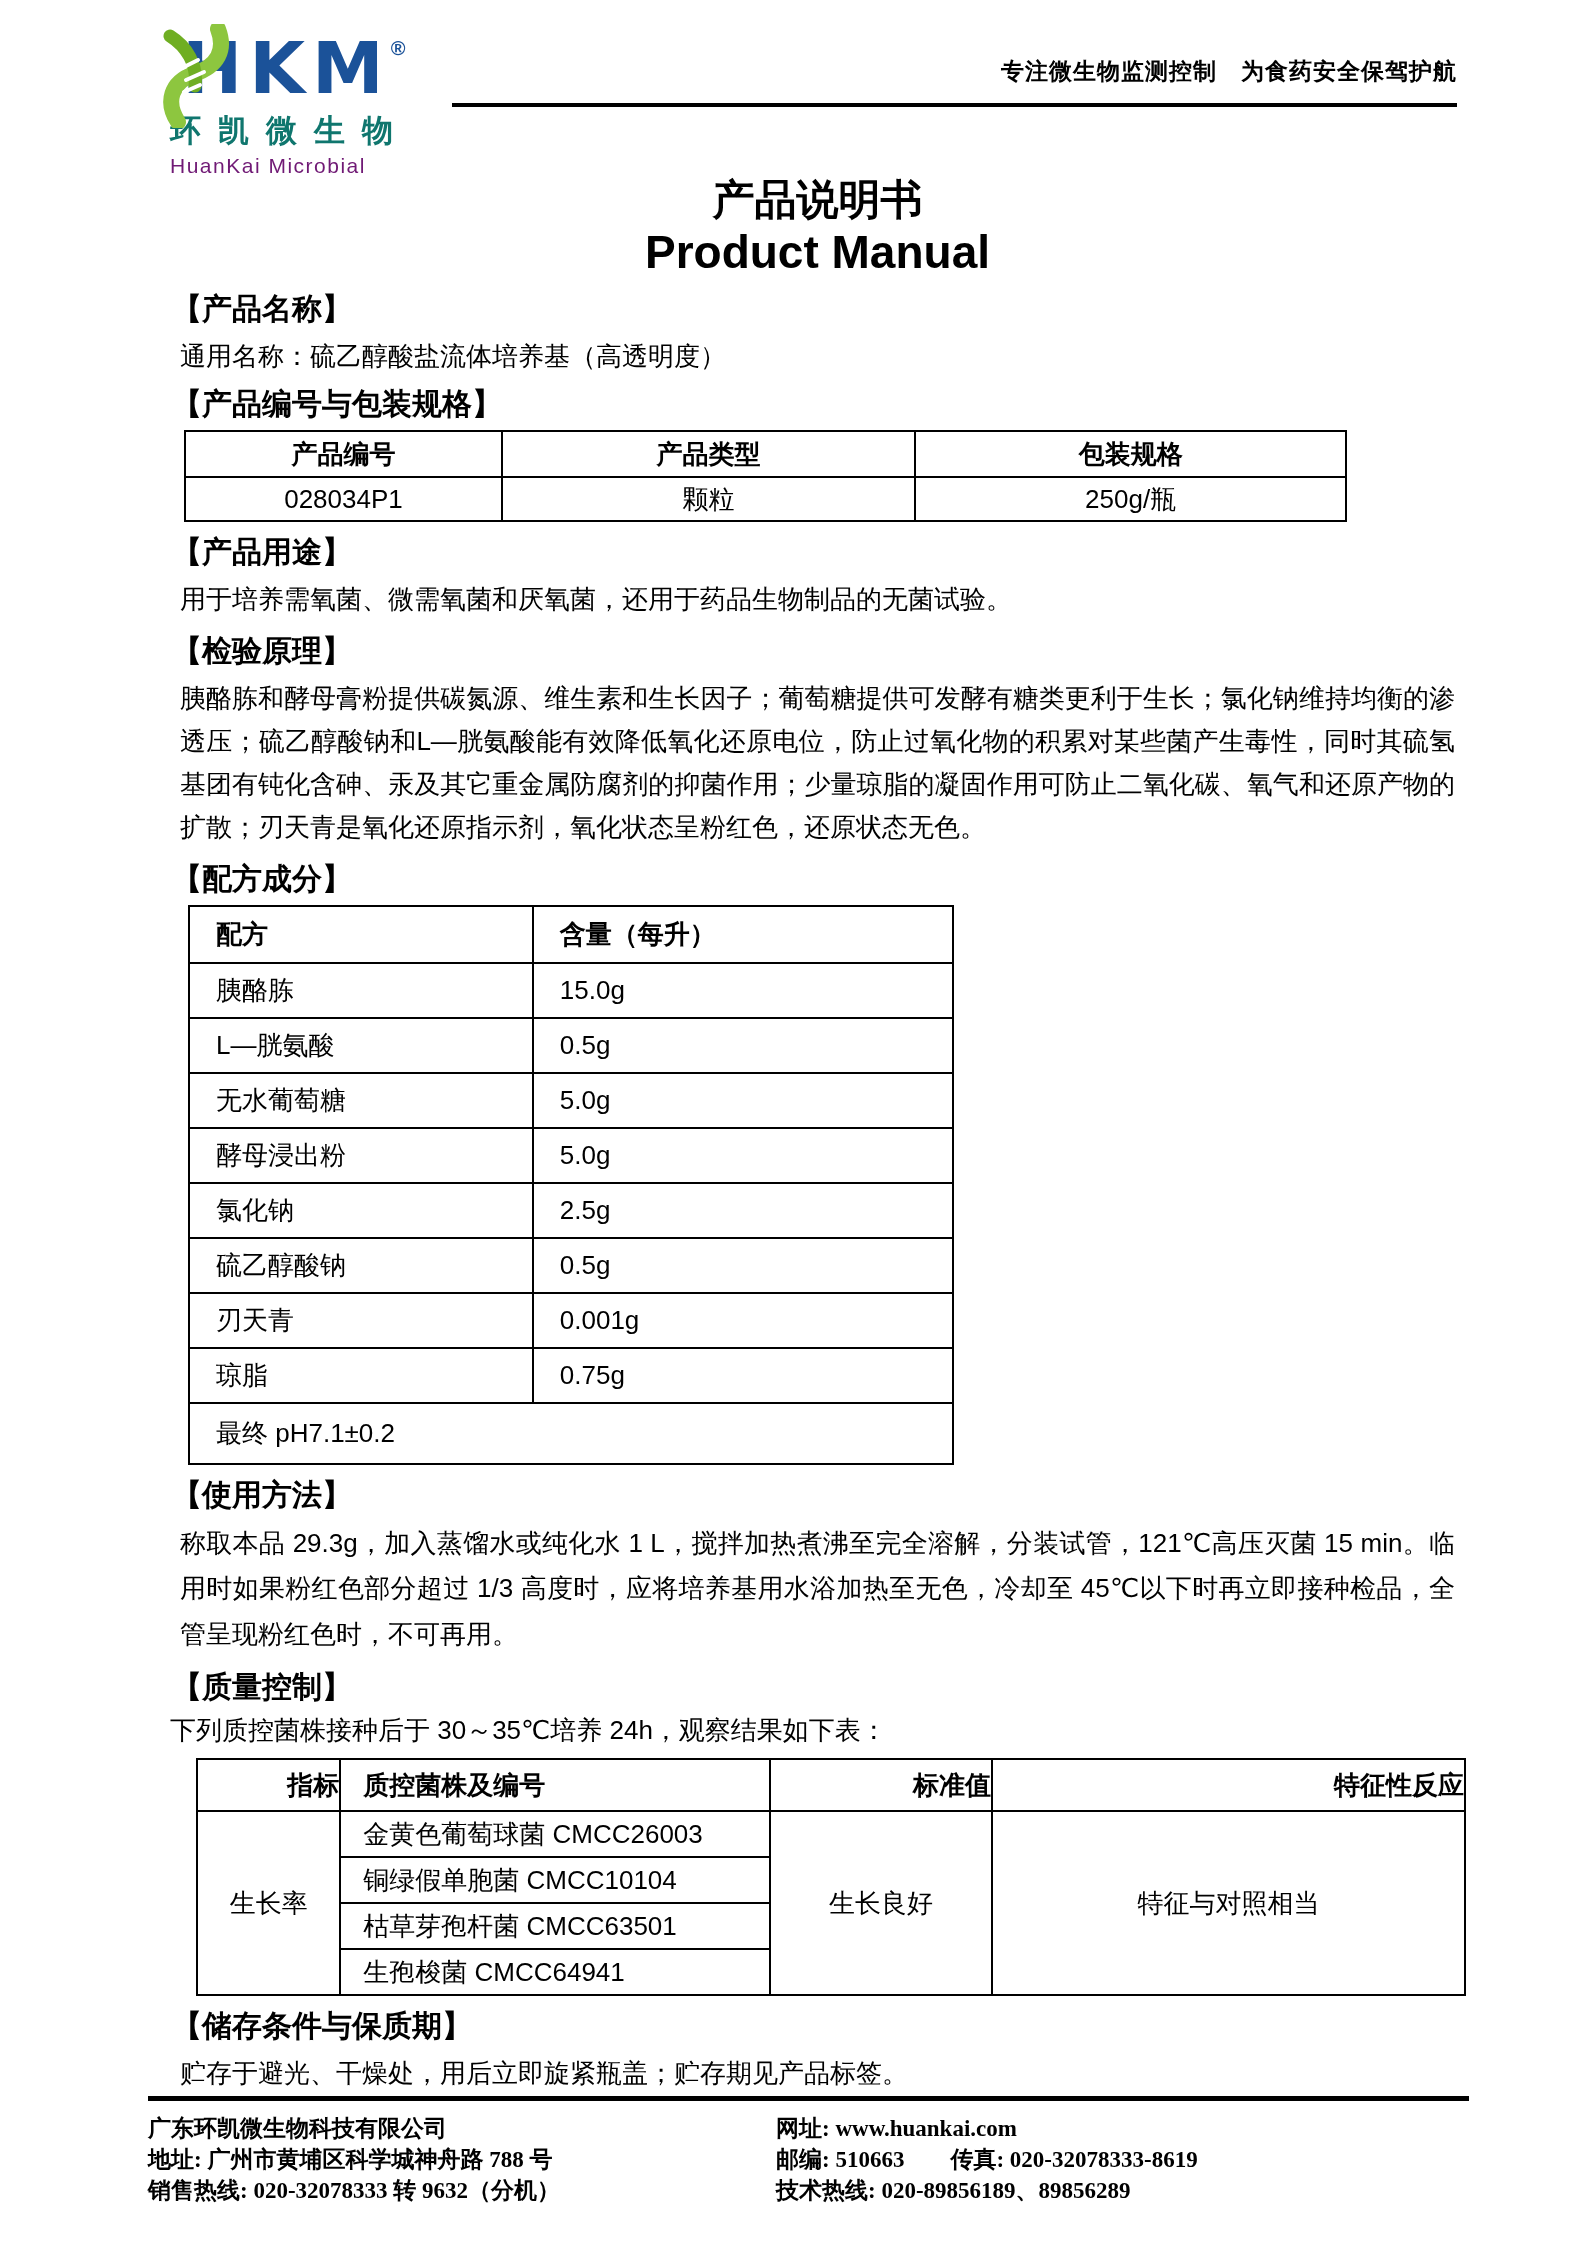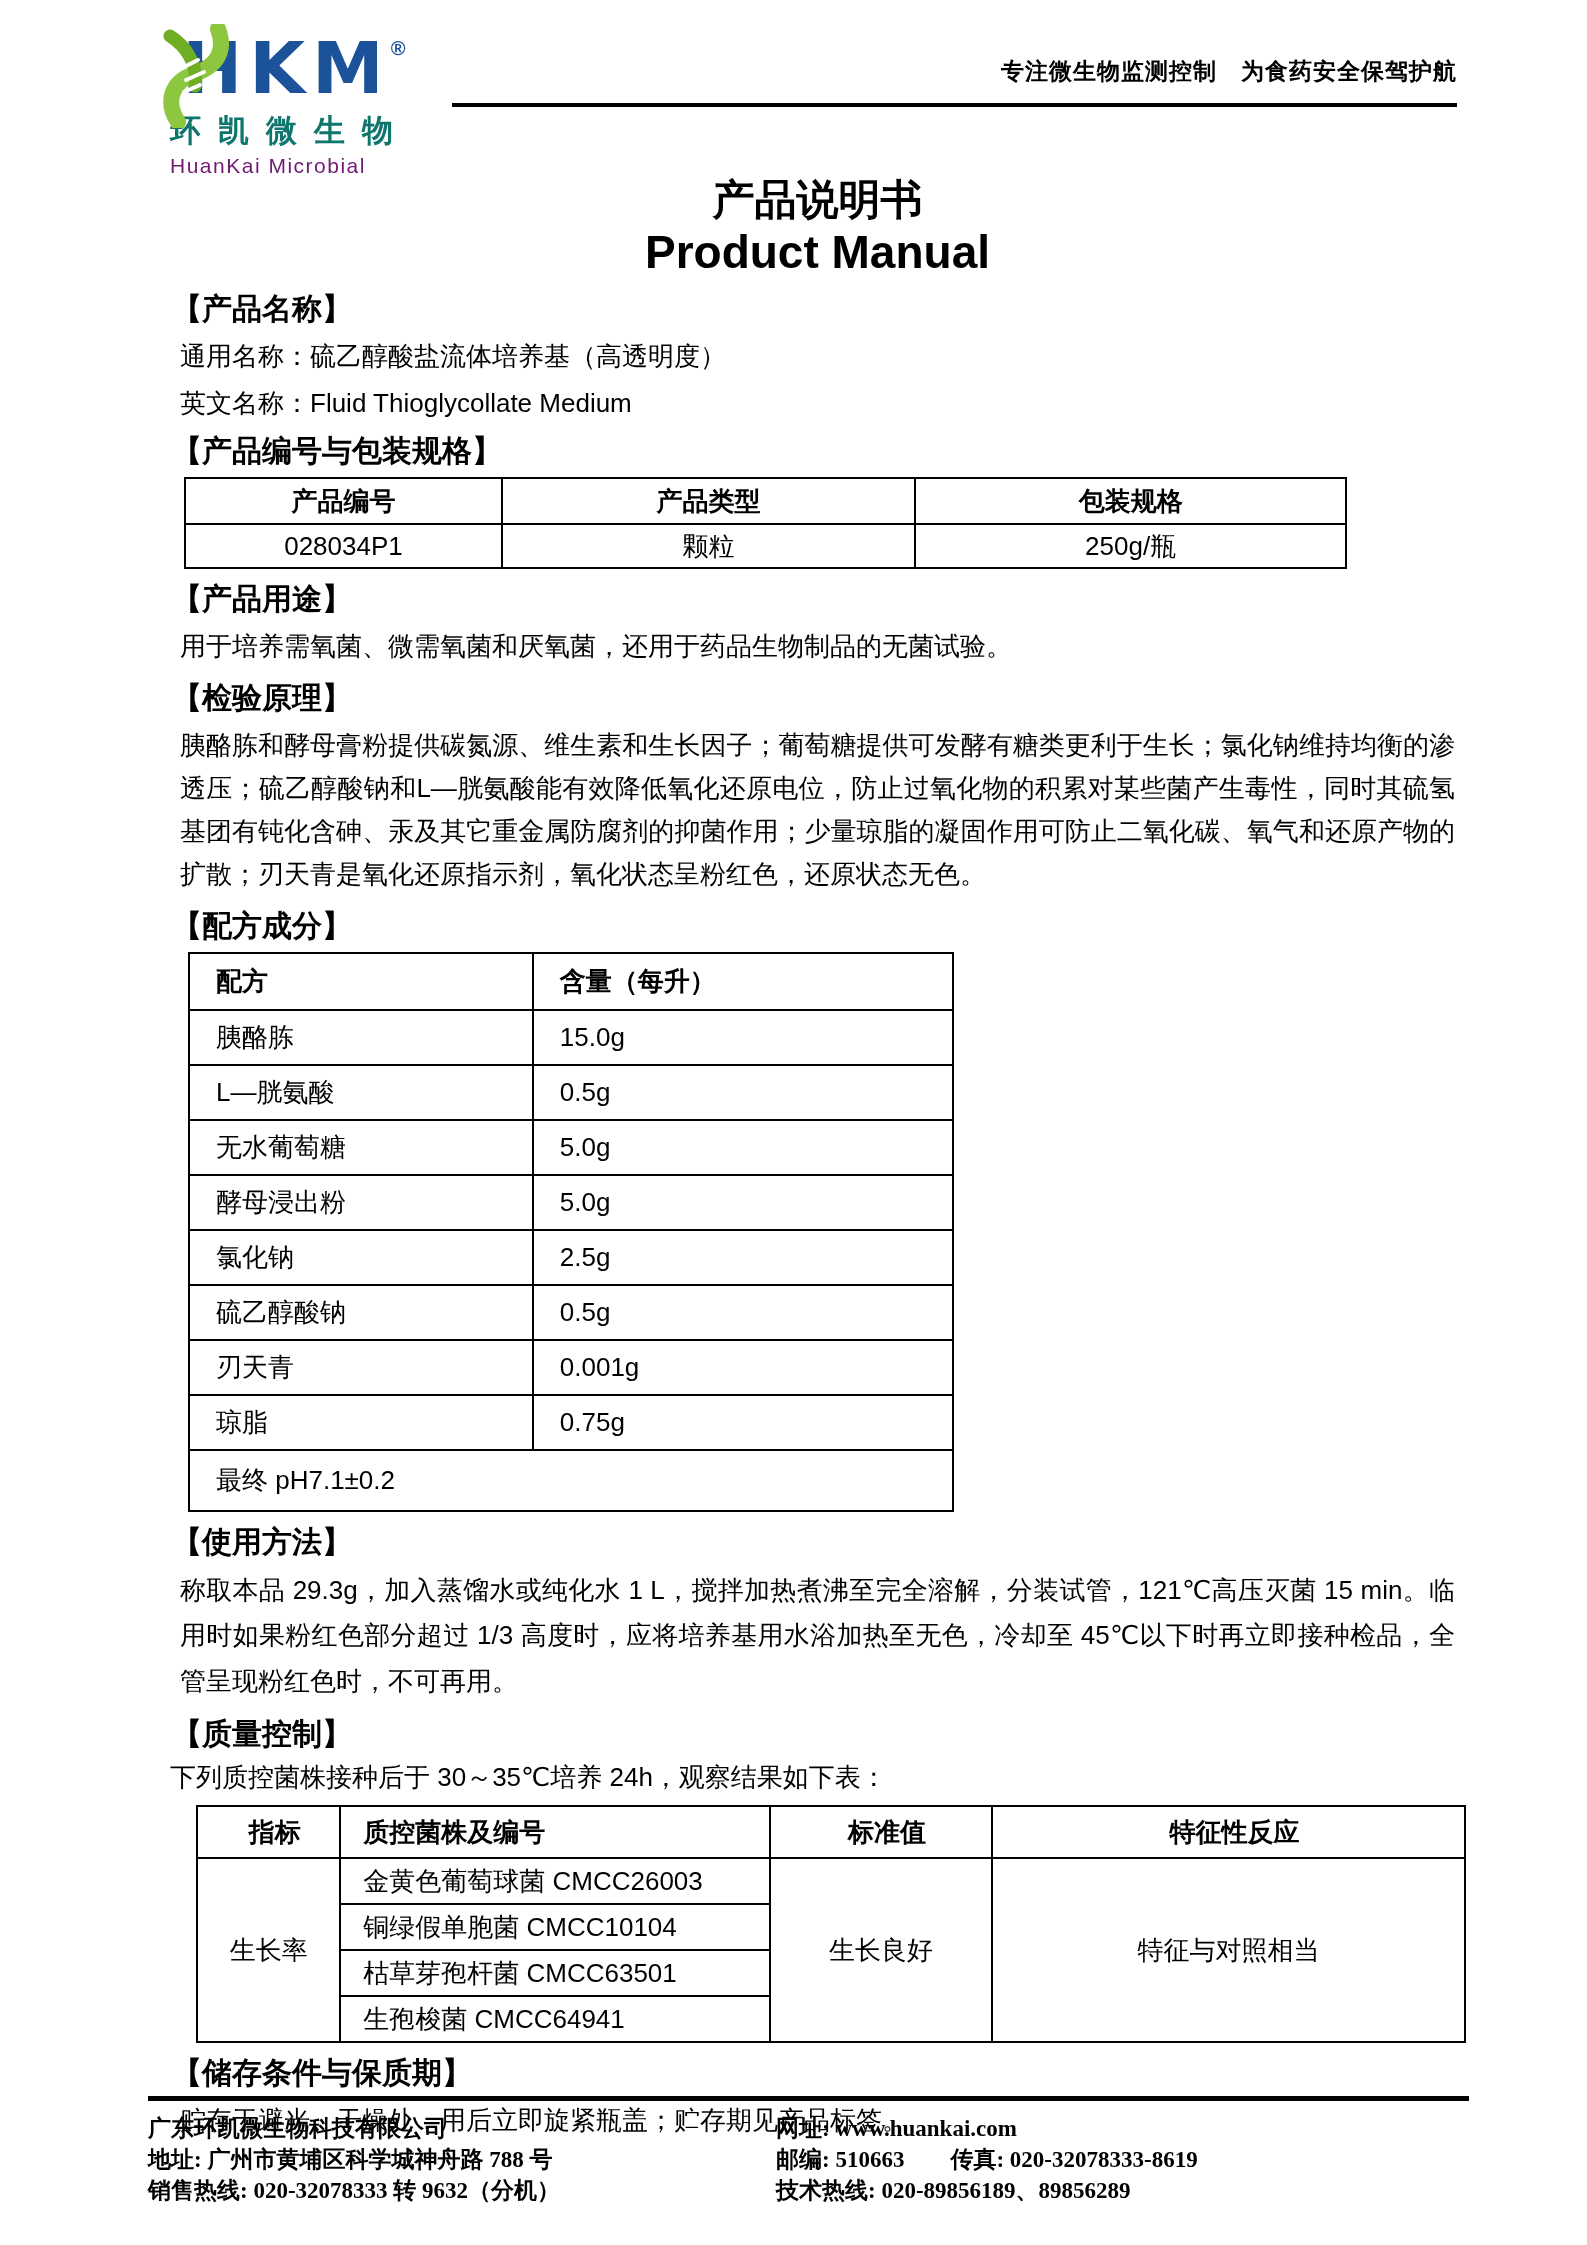--- a/index.html
+++ b/index.html
@@ -49,21 +49,21 @@
   .codes-table td { height:44px; text-align:center; font-weight:400; }
   .codes-c1 { width:27.3%; } .codes-c2 { width:35.6%; } .codes-c3 { width:37.1%; }
 
   .formula-table { width:766px; margin:8px 0 10px 8px; }
   .formula-table th { text-align:left; padding:10px 10px 10px 26px; font-weight:700;border-radius:16px; }
   .formula-table td { text-align:left; padding:9px 10px 9px 26px; font-weight:400; }
   .formula-table .ph-cell { padding:12px 10px 12px 26px; }
   .formula-c1 { width:45%; } .formula-c2 { width:55%; }
 
   .qc-table { width:1270px; margin:8px 0 10px 16px; }
-  .qc-table th { height:52px; font-weight:700; text-align:center;padding-left:12px; }
+  .qc-table th { height:52px; font-weight:700; text-align:right;padding-left:12px; }
   .qc-table th.qc-strain-h { text-align:left; padding-left:22px; }
   .qc-table td { height:46px; text-align:center; font-weight:400; }
   .qc-table td.strain { text-align:left; padding-left:22px; }
   .qc-ind { font-weight:700; }
   .qc-c1 { width:11.3%; } .qc-c2 { width:33.9%; } .qc-c3 { width:17.5%; } .qc-c4 { width:37.3%; }
 
   
   .footer {
     position:absolute; left:148px; right:118px; top:2096px;
     border-top:5px solid #000; padding-top:12px;
@@ -93,21 +93,20 @@
     </div>
     <div class="tagline">专注微生物监测控制　为食药安全保驾护航</div>
   </div>
 
   <div class="content">
     <div class="title-zh">产品说明书</div>
     <div class="title-en">Product Manual</div>
 
     <div class="sec-heading">【产品名称】</div>
     <div class="name-line">通用名称：硫乙醇酸盐流体培养基（高透明度）</div>
-    <div class="name-line">英文名称：Fluid Thioglycollate Medium</div>
 
     <div class="sec-heading">【产品编号与包装规格】</div>
     <table class="codes-table">
       <colgroup>
           <col class="codes-c1">
           <col class="codes-c2">
           <col class="codes-c3">
         </colgroup>
       <thead>
         <tr>

